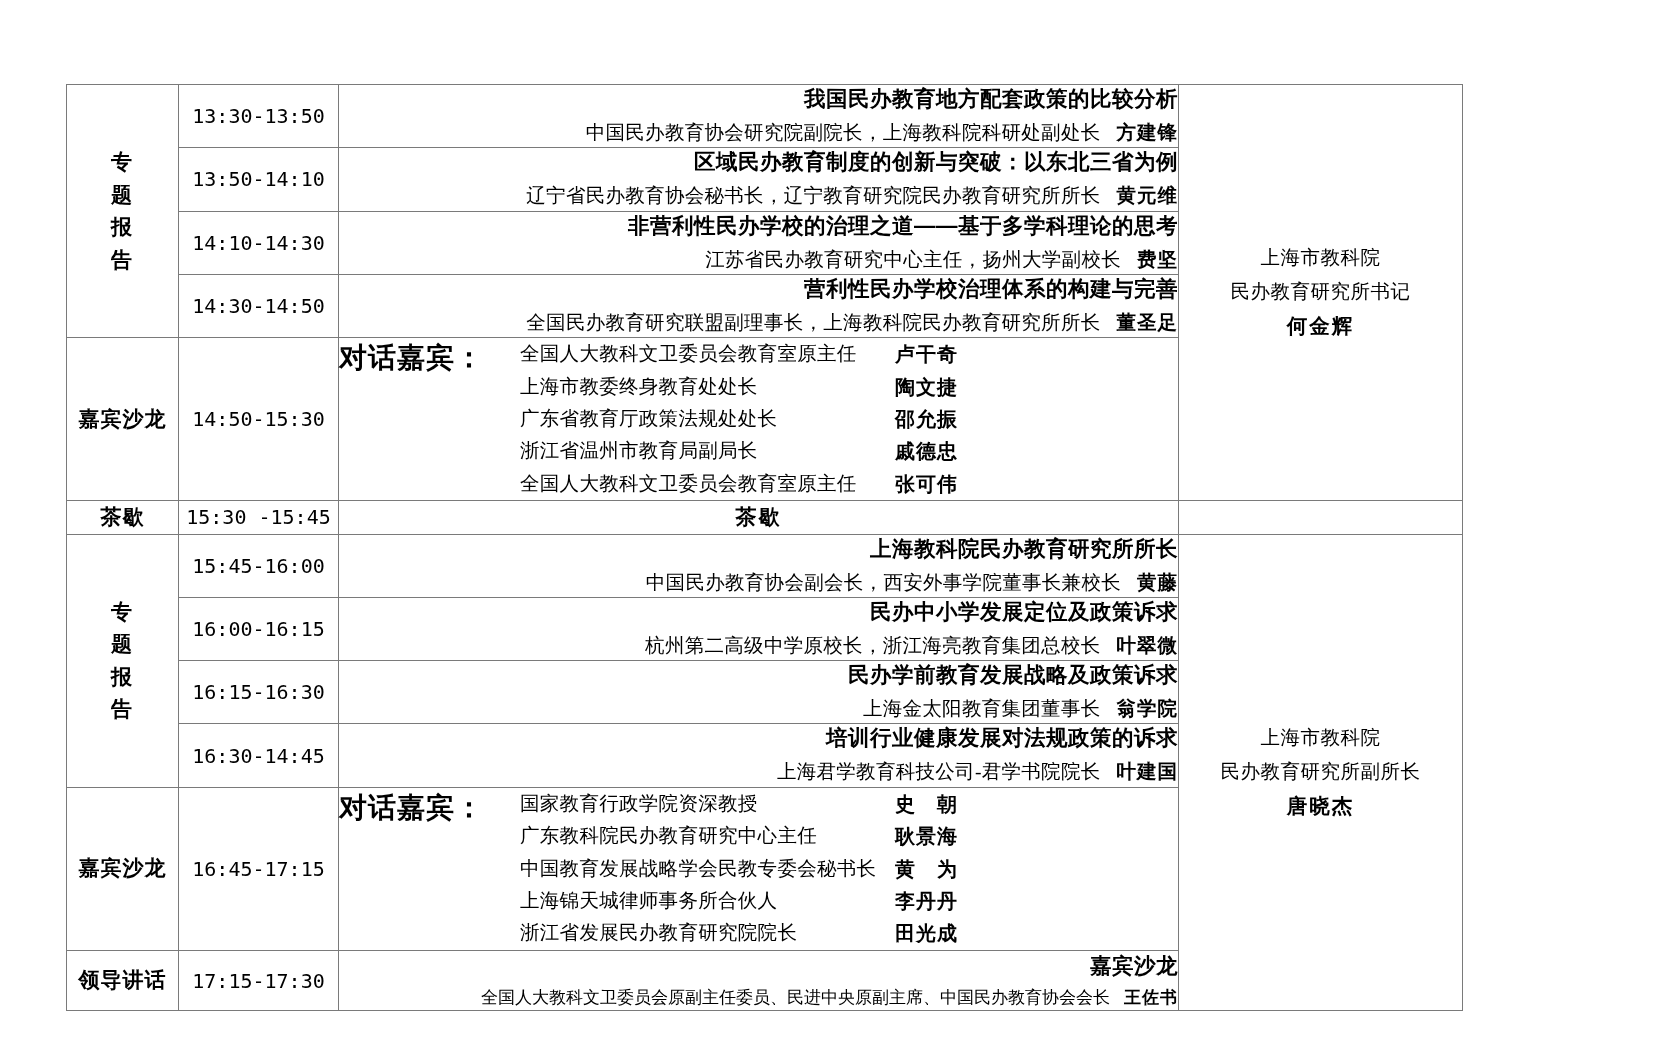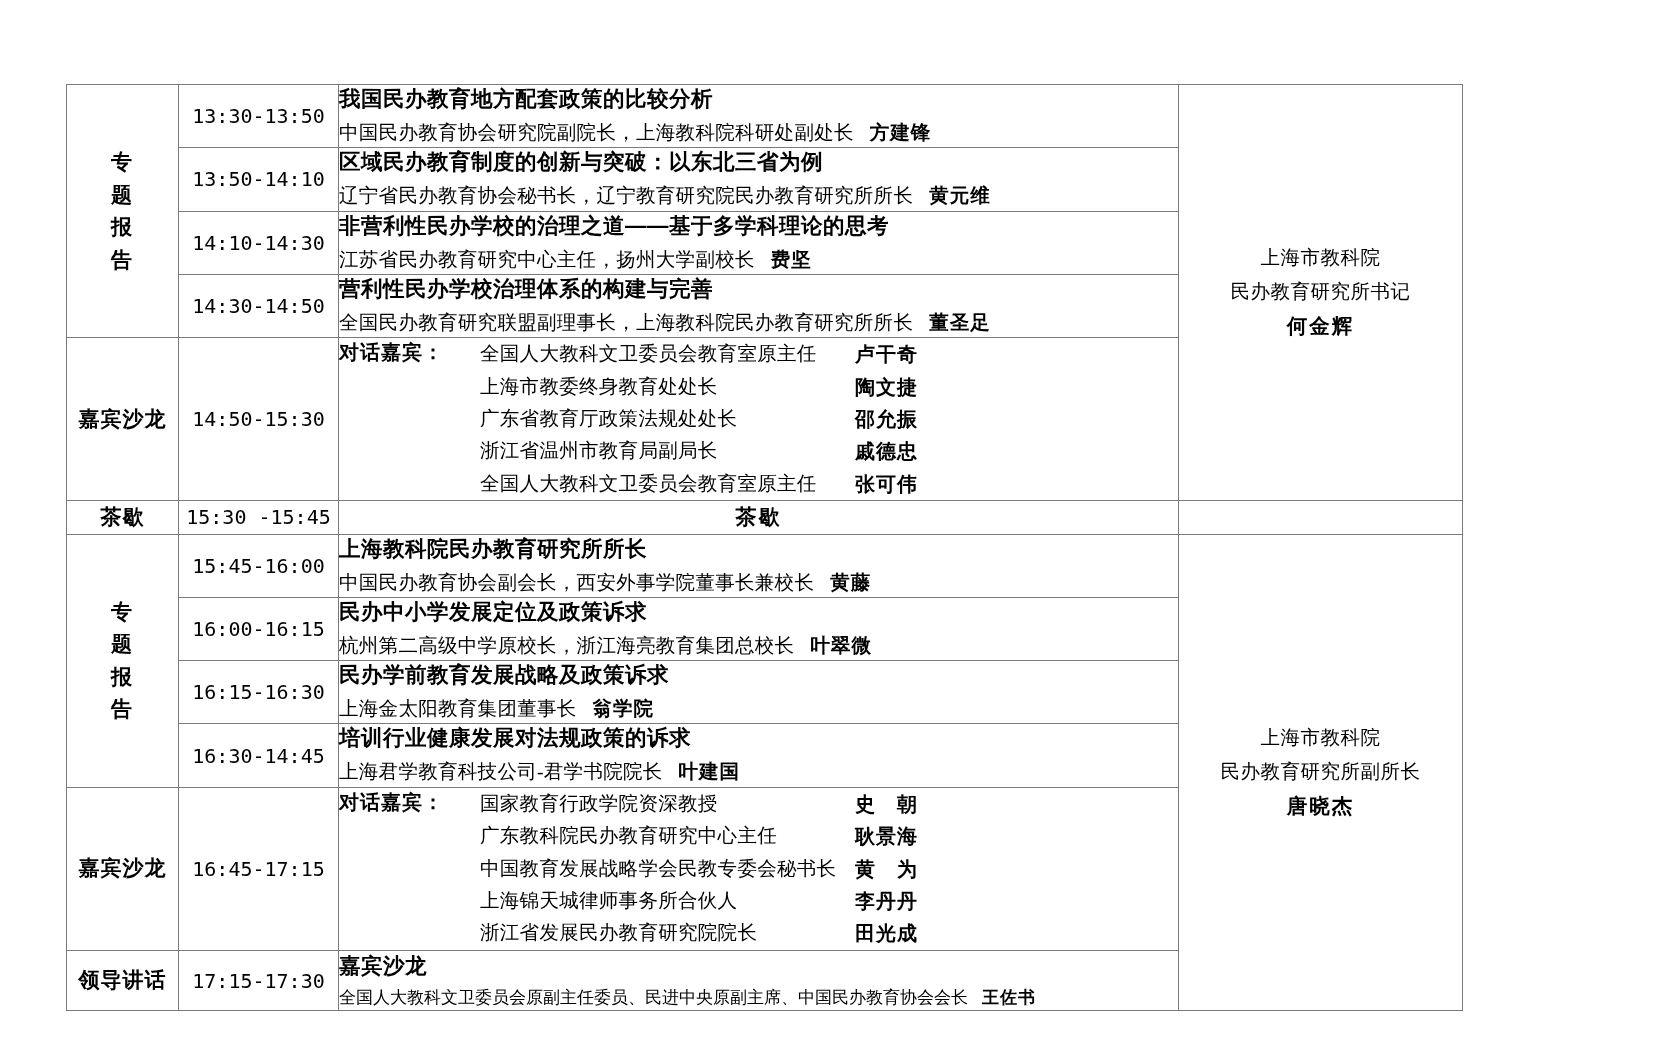--- a/index.html
+++ b/index.html
@@ -61,21 +61,21 @@
     text-align: center;
     font-size: 20px;
     font-family: "DejaVu Sans Mono", "Liberation Mono", monospace;
     letter-spacing: 0px;
     white-space: nowrap;
   }
 
   
   .body-cell {
     padding: 7px 10px 8px 10px;
-    text-align: left;
+    text-align: right;
   }
   .sess-title {
     font-weight: bold;
     font-size: 21.5px;
     line-height: 1.35;
     font-family: "Liberation Sans", "DejaVu Sans", sans-serif;
     letter-spacing: 0.5px;
   }
   .sess-sub {
     font-size: 19.5px;
@@ -104,21 +104,21 @@
   .salon-cell {
     padding: 10px 10px 10px 14px;
     text-align: left;
   }
   .salon-wrap {
     display: flex;
     align-items: flex-start;
   }
   .salon-label {
     font-weight: bold;
-    font-size: 20px;
+    font-size: 28px;
     font-family: "Liberation Sans", "DejaVu Sans", sans-serif;
     letter-spacing: 1px;
     padding-top: 1px;
     white-space: nowrap;
     flex: 0 0 auto;
   }
   .salon-list {
     margin-left: 36px;
     flex: 1 1 auto;
   }

